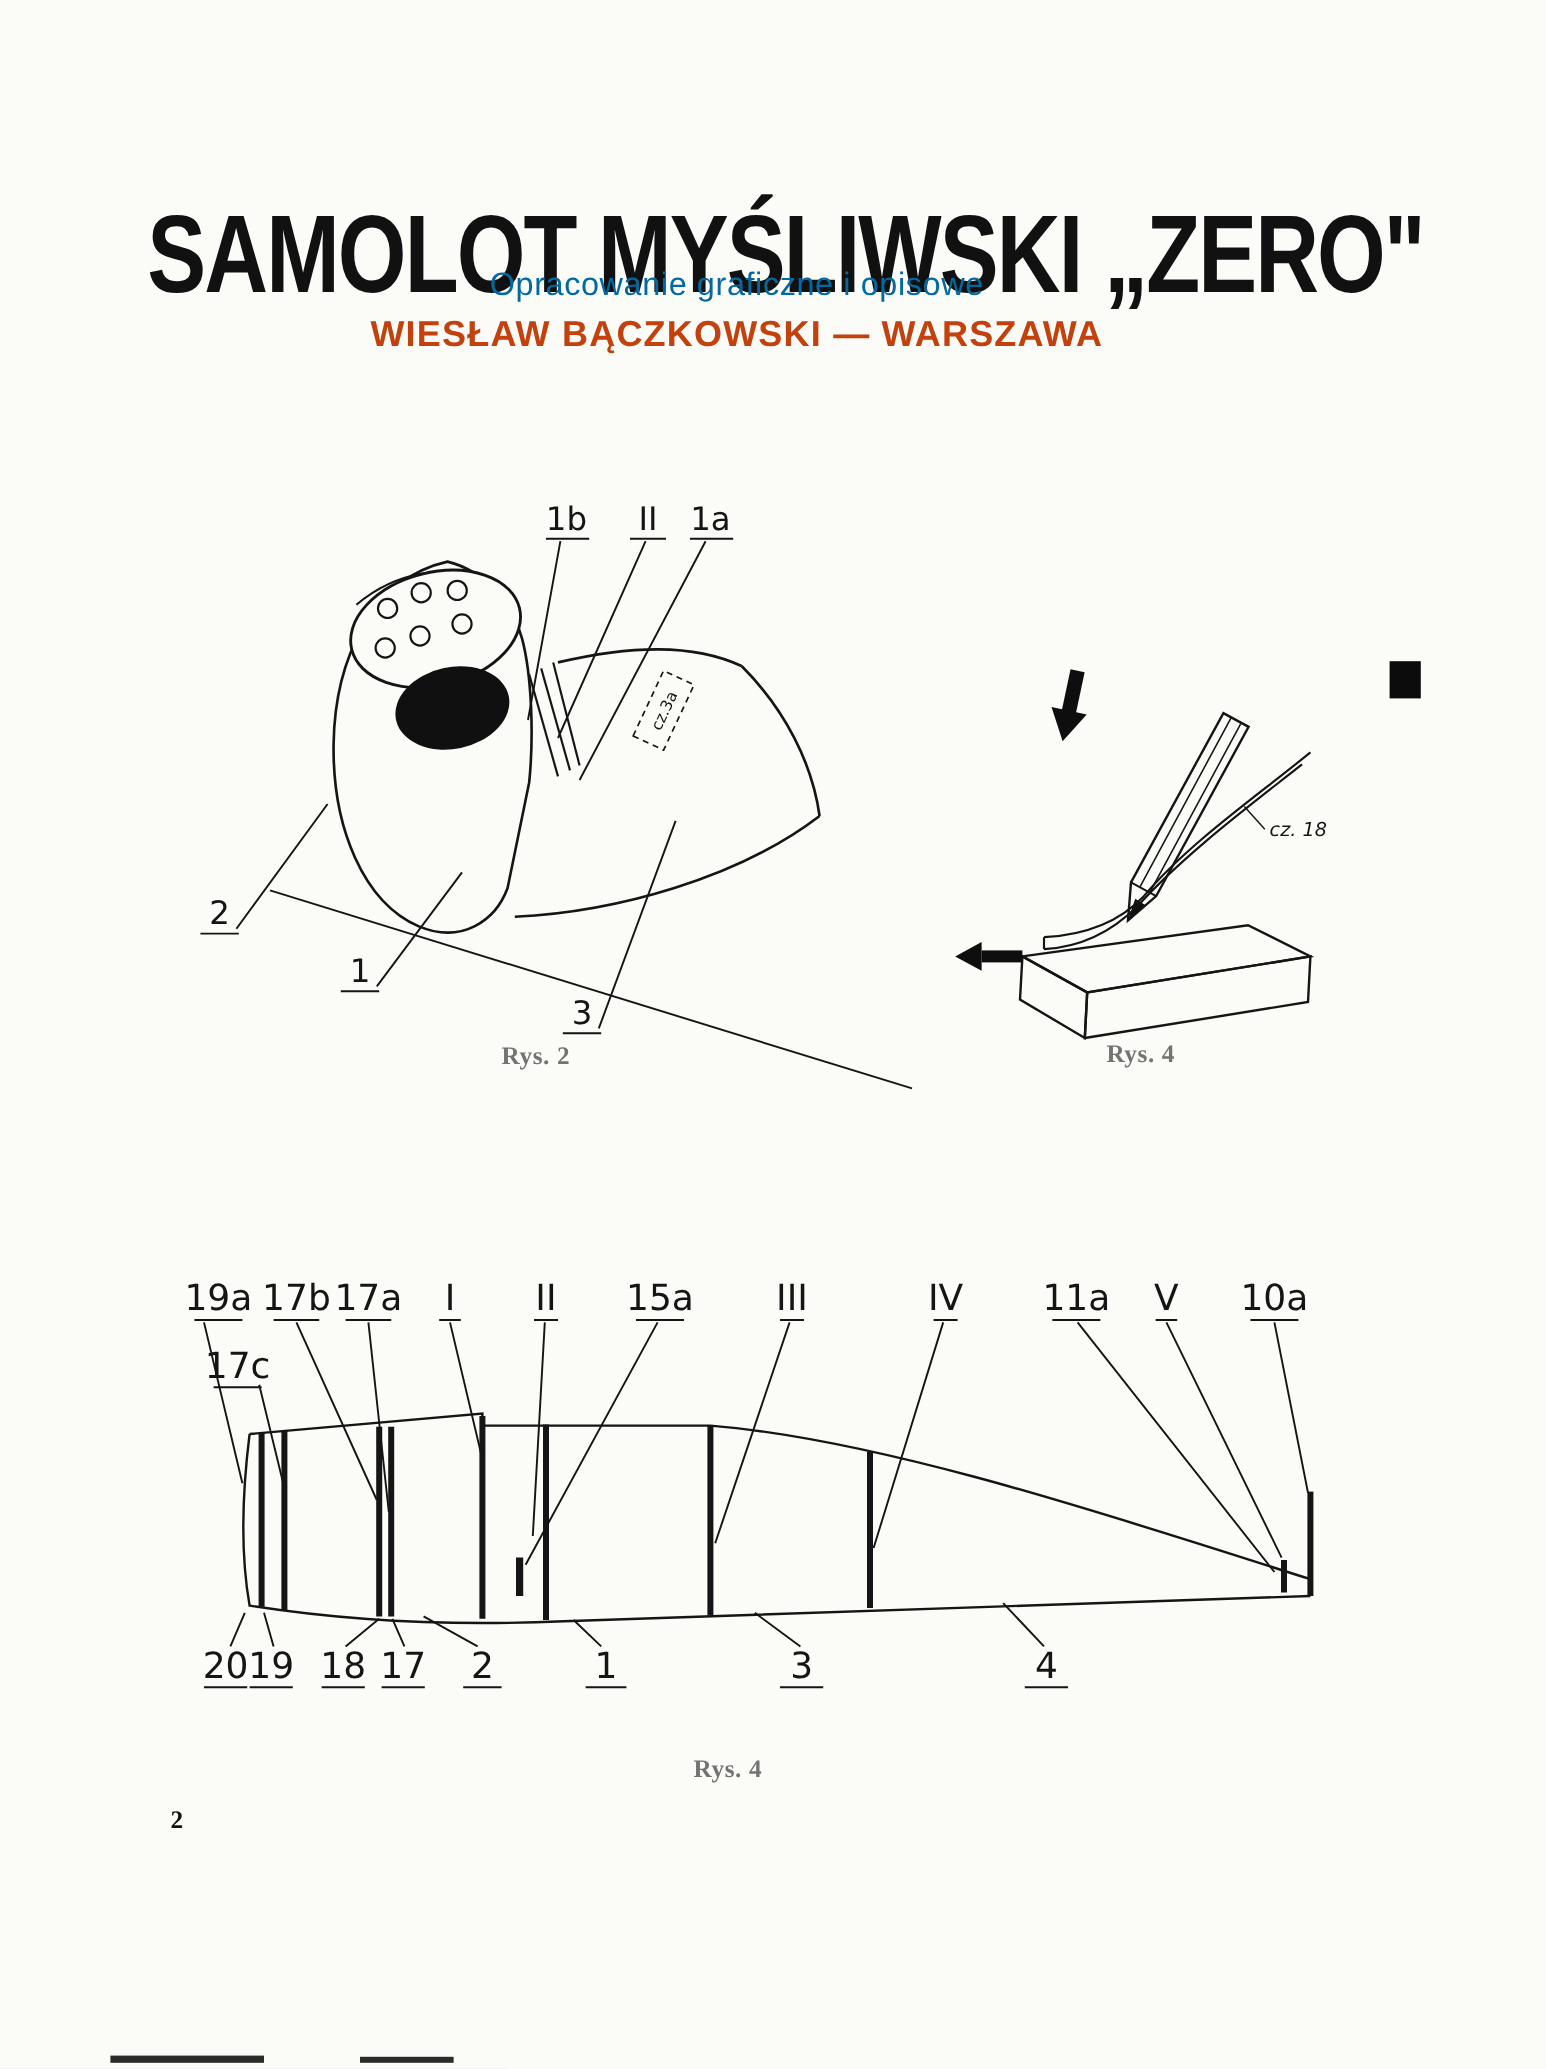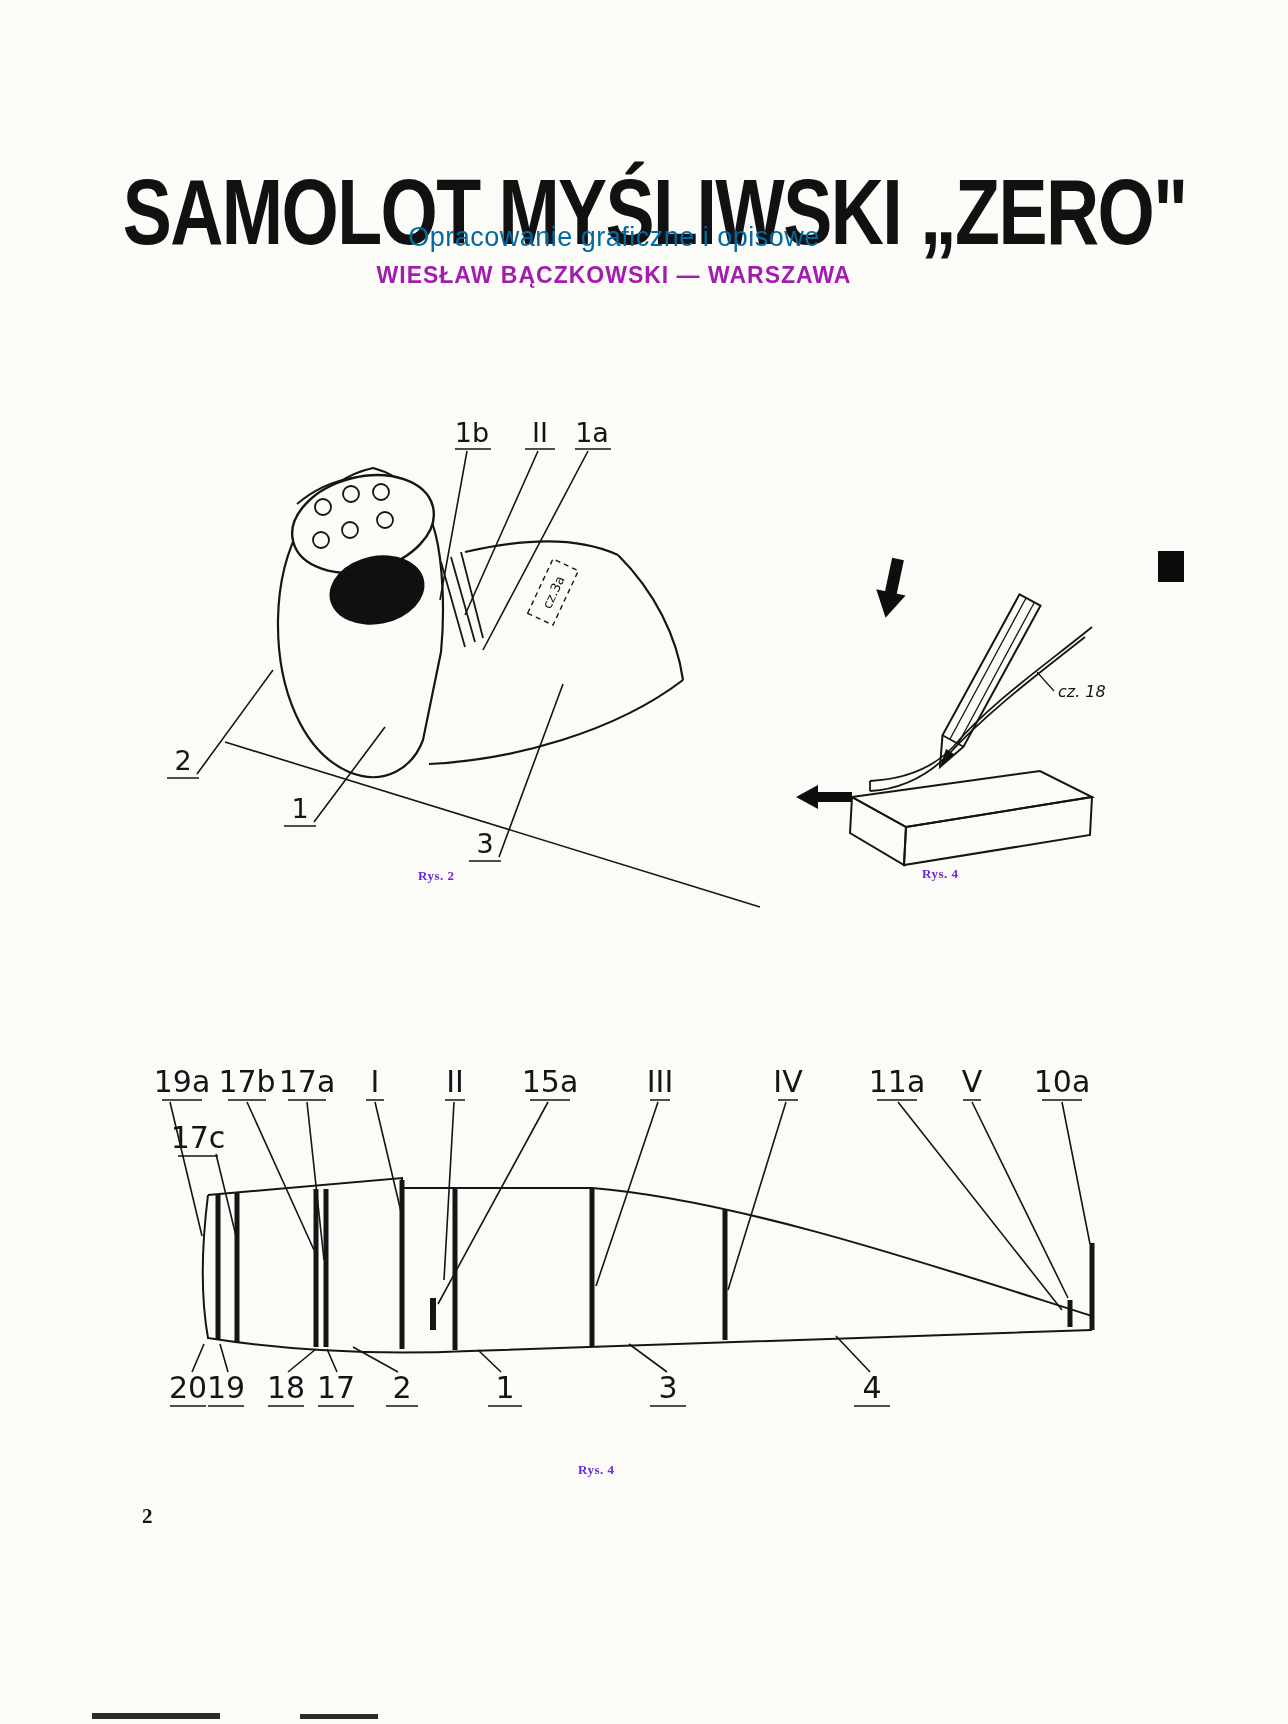--- a/index.html
+++ b/index.html
@@ -22,31 +22,31 @@
     transform-origin:50% 50%;
     color:#111;
     white-space:nowrap;
   }
   .sub1{
     position:absolute;top:222px;left:0;width:1228px;
     text-align:center;font-size:27px;letter-spacing:0.5px;color:#0369a1;
   }
   .sub2{
     position:absolute;top:262px;left:0;width:1228px;
-    text-align:center;font-size:23px;font-weight:600;letter-spacing:1px;color:#a21caf;
+    text-align:center;font-size:30px;font-weight:600;letter-spacing:1px;color:#c2410c;
   }
   svg{position:absolute;display:block;}
   svg text{
     font-family:"DejaVu Sans",sans-serif;
     fill:#151515;
   }
   .fig-caption{
     position:absolute;
     font-family:"Liberation Serif",serif;
-    font-weight:bold;font-size:13px;color:#6d28d9;
+    font-weight:bold;font-size:21px;color:#737373;
     letter-spacing:0.5px;
   }
   .page-number{
     position:absolute;left:142px;top:1504px;
     font-family:"Liberation Serif",serif;
     font-weight:bold;font-size:21px;color:#111;
   }
   .edge-mark{
     position:absolute;left:1158px;top:551px;width:26px;height:31px;
     background:#0c0c0c;

